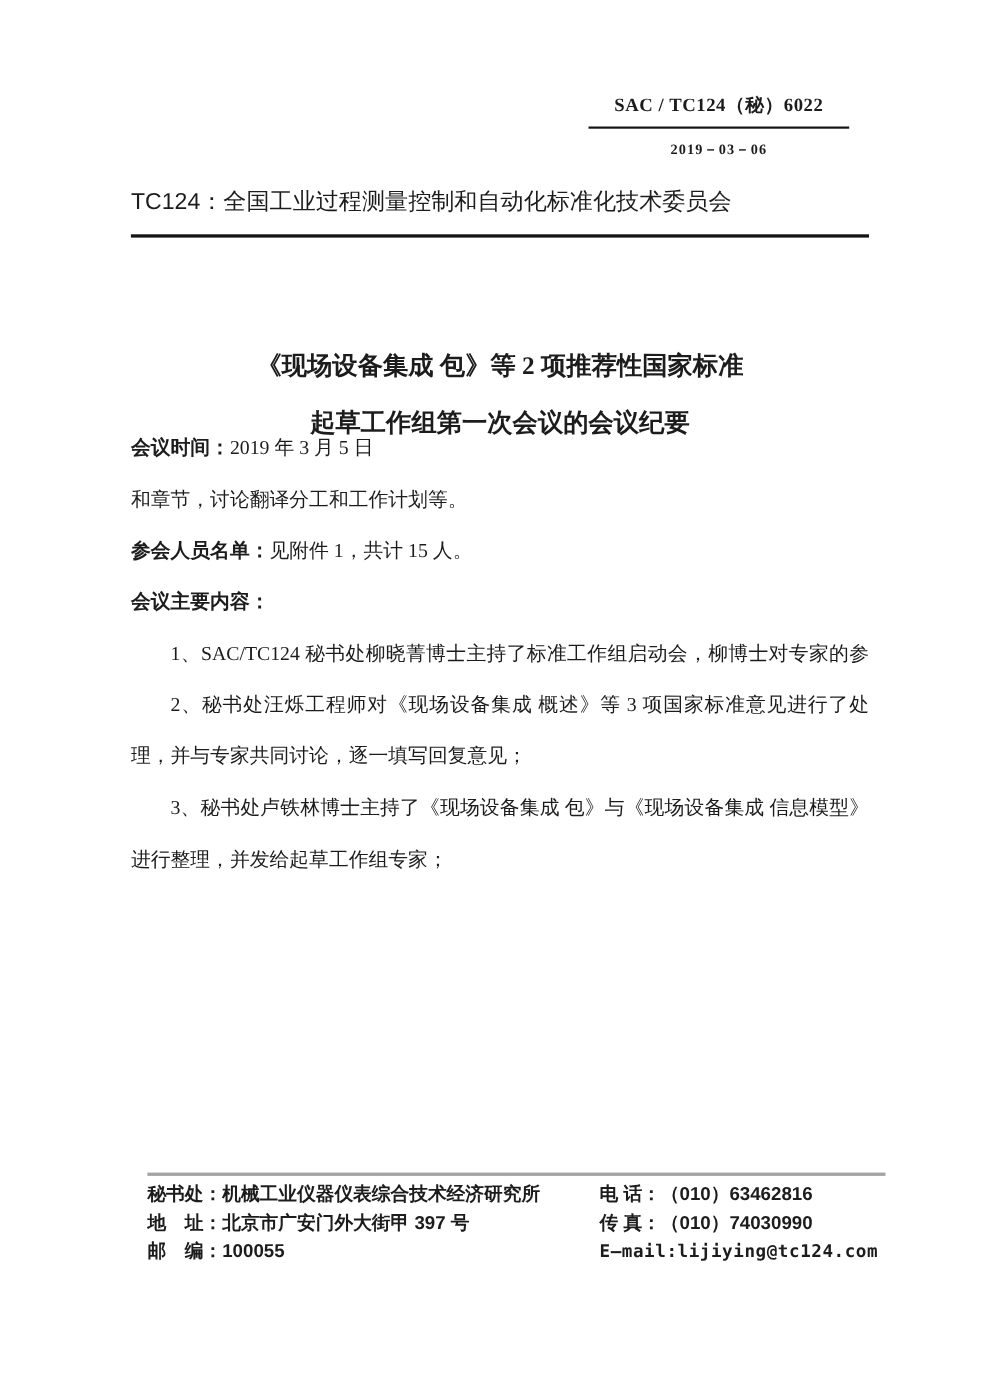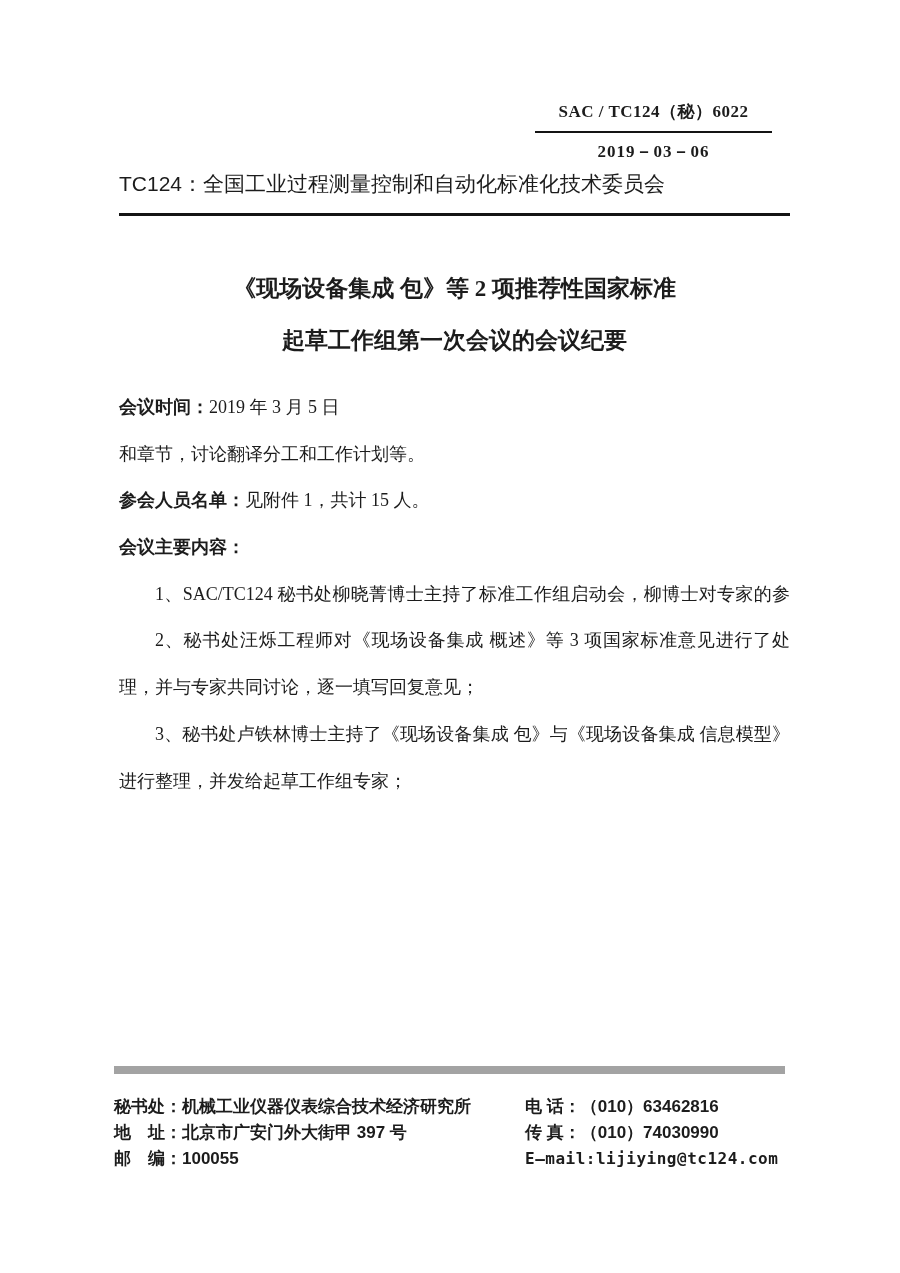--- a/index.html
+++ b/index.html
@@ -7,67 +7,67 @@
     position:relative;
     width:900px;height:1273px;
     background:#ffffff;
     margin:0 auto;
     overflow:hidden;
     color:#1c1c1c;
     font-family:"Liberation Serif","DejaVu Serif",serif;
   }
   
   .hdr{
-    position:absolute;left:535px;top:102px;width:237px;
+    position:absolute;left:535px;top:86px;width:237px;
     text-align:center;
   }
   .hdr .docnum{
     font-family:"Liberation Serif","DejaVu Serif",serif;
     font-weight:bold;font-size:17px;line-height:19px;
     letter-spacing:.5px;white-space:nowrap;
   }
   .hdr .rule{height:2px;background:#141414;margin:10px 0 9px;}
   .hdr .date{
-    font-weight:bold;font-size:17px;line-height:19px;
+    font-weight:bold;font-size:13px;line-height:19px;
     letter-spacing:1px;white-space:nowrap;
   }
   
   .committee{
     position:absolute;left:119px;top:171px;width:671px;
     font-family:"Liberation Sans","DejaVu Sans",sans-serif;
     font-size:21px;line-height:26px;white-space:nowrap;
   }
   .rule-thick{
     position:absolute;left:119px;top:213px;width:671px;height:3px;
     background:#141414;
   }
   
   .title{
     position:absolute;left:119px;top:276px;width:671px;text-align:center;
     font-weight:bold;font-size:23px;
   }
-  .title .t1{line-height:25px;white-space:nowrap;}
+  .title .t1{line-height:25px;white-space:nowrap;margin-top:44px;}
   .title .t2{line-height:25px;margin-top:27px;white-space:nowrap;}
   
   .body{
     position:absolute;left:119px;top:384px;width:671px;
     font-size:18px;
   }
   .bl{height:46.7px;line-height:46.7px;white-space:nowrap;}
   .bl.j{white-space:normal;text-align:justify;text-align-last:justify;}
   .bl.ind{text-indent:2em;}
   .lbl{
     font-family:"Liberation Sans","DejaVu Sans",sans-serif;
     font-weight:bold;
   }
   
   .footer{
-    position:absolute;left:114px;top:1066px;width:671px;
-    border-top:8px solid #a3a3a3;
-    padding-top:20px;
+    position:absolute;left:134px;top:1066px;width:671px;
+    border-top:3px solid #a3a3a3;
+    padding-top:4px;
     display:flex;
     font-family:"Liberation Sans","DejaVu Sans",sans-serif;
     font-weight:bold;font-size:17px;
   }
   .fcol-left{width:411px;}
   .fcol-right{flex:1;}
   .frow{line-height:26px;white-space:nowrap;}
   .frow.email{
     font-family:"DejaVu Sans Mono","Liberation Mono",monospace;
     font-size:16px;letter-spacing:.5px;

